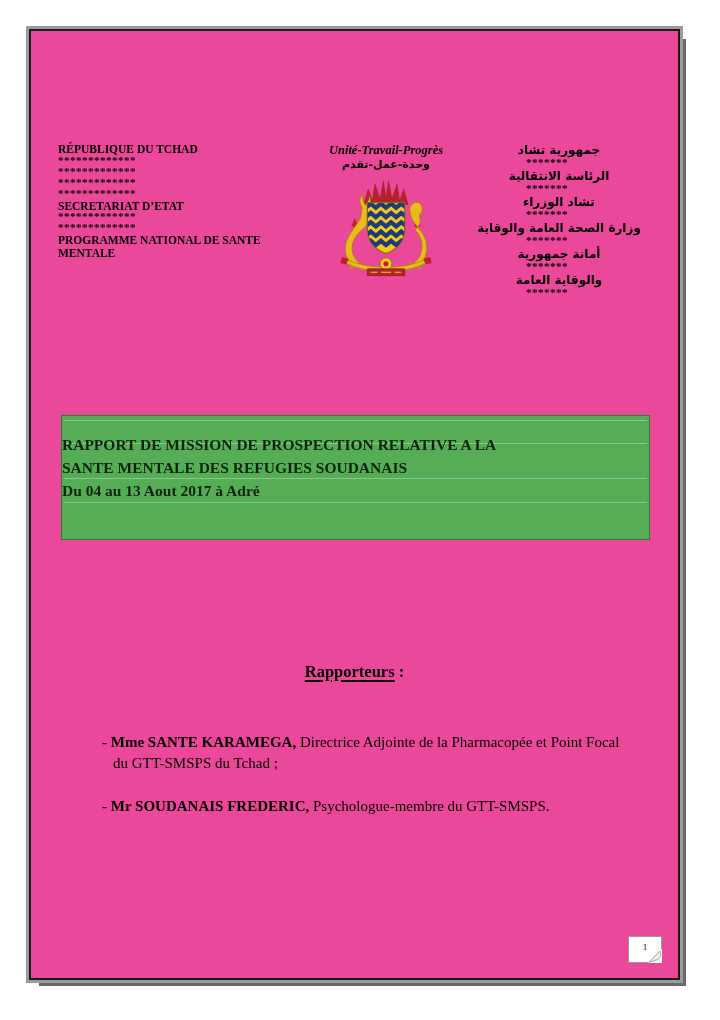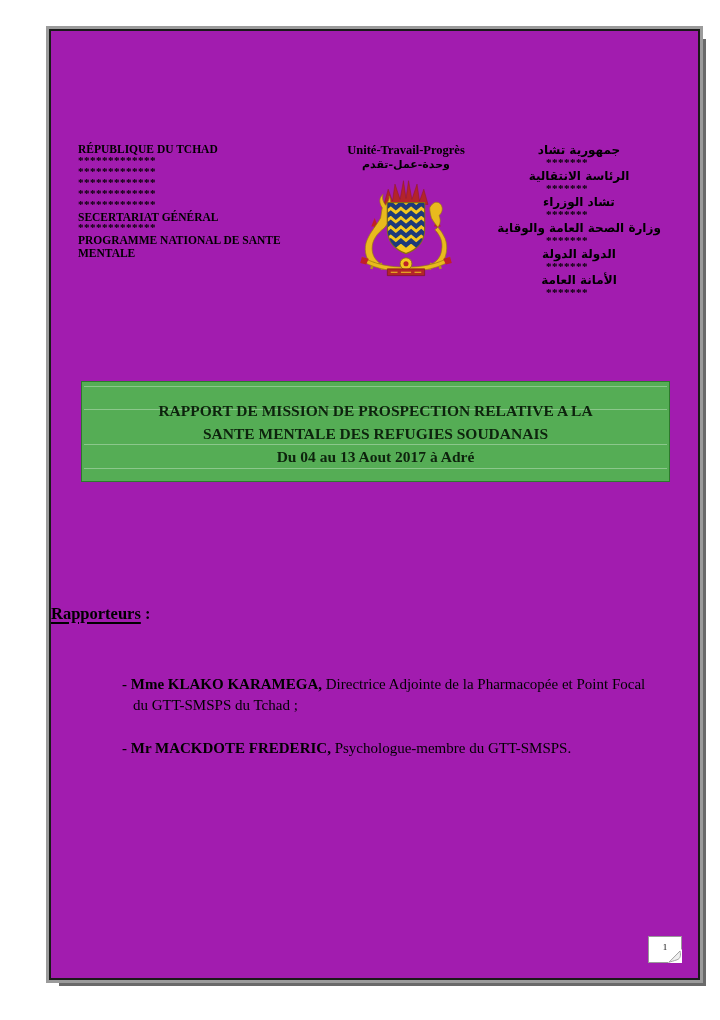--- a/index.html
+++ b/index.html
@@ -2,56 +2,56 @@
 <html><head>
 <meta charset="utf-8">
 <style>
   html,body { margin:0; padding:0; }
   body {
     width:720px; height:1020px; background:#ffffff; position:relative;
     font-family:"Liberation Serif","DejaVu Serif",serif; color:#000;
     overflow:hidden;
   }
   .page {
-    position:absolute; left:49px; top:29px; width:651px; height:951px;
-    background:#a21caf; box-sizing:border-box;
+    position:absolute; left:29px; top:29px; width:651px; height:951px;
+    background:#ec4899; box-sizing:border-box;
     border:2px solid #1a1a1a;
     outline:3px solid #9b9b9b;
     box-shadow:8px 8px 0 -2px #6a6a6a;
   }
   
   .header-row { display:flex; align-items:flex-start; padding:112px 22px 0 27px; }
   .col-left  { width:242px; }
   .col-center{ width:152px; text-align:center; margin-left:10px; }
   .col-right { flex:1; text-align:center; }
   .gov-group { margin-bottom:2px; }
   .gov-title { font-weight:bold; font-size:11.5px; line-height:12.5px; }
   .gov-stars { font-weight:bold; font-size:11px; line-height:9px; letter-spacing:0.5px; }
   .gov-stars:empty { display:none; }
-  .motto-fr  { font-weight:bold; font-size:12.5px; line-height:15px; }
+  .motto-fr  { font-weight:bold; font-size:12.5px; line-height:15px;font-style:italic; }
   .motto-ar  { font-weight:bold; font-size:11px; line-height:14px;
                font-family:"DejaVu Sans",sans-serif; direction:rtl;text-align:center; }
   .emblem    { margin-top:7px; }
   .ar-group  { margin-bottom:2px; }
   .ar-title  { font-weight:bold; font-size:12px; line-height:14.5px;
                font-family:"DejaVu Sans",sans-serif; direction:rtl; }
   .ar-stars  { font-weight:bold; font-size:11px; line-height:9.5px;
                letter-spacing:0.5px; padding-right:24px; }
   
   .banner {
-    margin:82px 28px 0 30px; height:101px; box-sizing:border-box;
+    margin:116px 28px 0 30px; height:125px; box-sizing:border-box;
     border:1px solid #2c7a2c; position:relative;
-    text-align:center; padding-top:17px;
+    padding-top:17px;
   }
   .banner-line { position:absolute; left:2px; right:2px; height:1px;
                  background:rgba(255,255,255,0.32); }
   .banner-text { position:relative; font-weight:bold; font-size:15.5px;
                  line-height:23px; }
   
-  .rapporteurs-heading { margin-top:122px;
+  .rapporteurs-heading { text-align:center; margin-top:122px;
                          font-size:16.5px; font-weight:bold; }
   .rapporteurs-heading .u { text-decoration:underline; text-decoration-thickness:2px; text-underline-offset:3px; }
   .rapporteur-list { margin:50px 40px 0 71px; }
   .rapporteur-item { font-size:15px; line-height:21px;
                      padding-left:11px; text-indent:-11px; }
   .rapporteur-item + .rapporteur-item { margin-top:22px; }
   .r-name { font-weight:bold; }
   
   .page-num-box {
     position:absolute; right:16px; bottom:15px; width:34px; height:27px;
@@ -75,24 +75,24 @@
       <div class="gov-group">
         <div class="gov-stars">*************</div>
       </div>
       <div class="gov-group">
         <div class="gov-stars">*************</div>
       </div>
       <div class="gov-group">
         <div class="gov-stars">*************</div>
       </div>
       <div class="gov-group">
-        <div class="gov-stars">*************</div>
-      </div>
-      <div class="gov-group">
-        <div class="gov-title">SECERTARIAT GÉNÉRAL</div>
+        <div class="gov-title">SECRETARIAT D’ETAT</div>
+        <div class="gov-stars">*************</div>
+      </div>
+      <div class="gov-group">
         <div class="gov-stars">*************</div>
       </div>
       <div class="gov-group">
         <div class="gov-title">PROGRAMME NATIONAL DE SANTE MENTALE</div>
 
       </div>
     </div>
 
     <div class="col-center">
       <div class="motto-fr">Unité-Travail-Progrès</div>
@@ -147,25 +147,25 @@
       </div>
       <div class="ar-group">
         <div class="ar-title">تشاد الوزراء</div>
         <div class="ar-stars">*******</div>
       </div>
       <div class="ar-group">
         <div class="ar-title">وزارة الصحة العامة والوقاية</div>
         <div class="ar-stars">*******</div>
       </div>
       <div class="ar-group">
-        <div class="ar-title">الدولة الدولة</div>
-        <div class="ar-stars">*******</div>
-      </div>
-      <div class="ar-group">
-        <div class="ar-title">الأمانة العامة</div>
+        <div class="ar-title">أمانة جمهورية</div>
+        <div class="ar-stars">*******</div>
+      </div>
+      <div class="ar-group">
+        <div class="ar-title">والوقاية العامة</div>
         <div class="ar-stars">*******</div>
       </div>
     </div>
   </div>
 
   <div class="banner" style="background:#55ad55; color:#0d230d;">
     <div class="banner-line" style="top:4px;"></div>
     <div class="banner-line" style="top:27px;"></div>
     <div class="banner-line" style="top:62px;"></div>
     <div class="banner-line" style="top:86px;"></div>
@@ -173,24 +173,24 @@
     <div class="banner-text">SANTE MENTALE DES REFUGIES SOUDANAIS</div>
     <div class="banner-text">Du 04 au 13 Aout 2017 à Adré</div>
   </div>
 
   <div class="rapporteurs-heading">
     <span class="u">Rapporteurs</span><span> :</span>
   </div>
 
   <div class="rapporteur-list">
     <div class="rapporteur-item">
-      <span class="r-name">- Mme KLAKO KARAMEGA, </span><span class="r-role">Directrice Adjointe de la Pharmacopée et Point Focal du GTT-SMSPS du Tchad ;</span>
+      <span class="r-name">- Mme SANTE KARAMEGA, </span><span class="r-role">Directrice Adjointe de la Pharmacopée et Point Focal du GTT-SMSPS du Tchad ;</span>
     </div>
     <div class="rapporteur-item">
-      <span class="r-name">- Mr MACKDOTE FREDERIC, </span><span class="r-role">Psychologue-membre du GTT-SMSPS.</span>
+      <span class="r-name">- Mr SOUDANAIS FREDERIC, </span><span class="r-role">Psychologue-membre du GTT-SMSPS.</span>
     </div>
   </div>
 
   <div class="page-num-box">
     <span>1</span>
     <svg class="fold" width="14" height="14" viewBox="0 0 14 14">
       <path d="M0,14 L14,0 L14,14 Z" fill="#ffffff"></path>
       <path d="M1,13.2 L12,2 C13,6 12.6,9.6 9,10.8 C5.6,11.9 3,12.6 1,13.2 Z" fill="#efefef" stroke="#9a9a9a" stroke-width="0.9"></path>
     </svg>
   </div>

